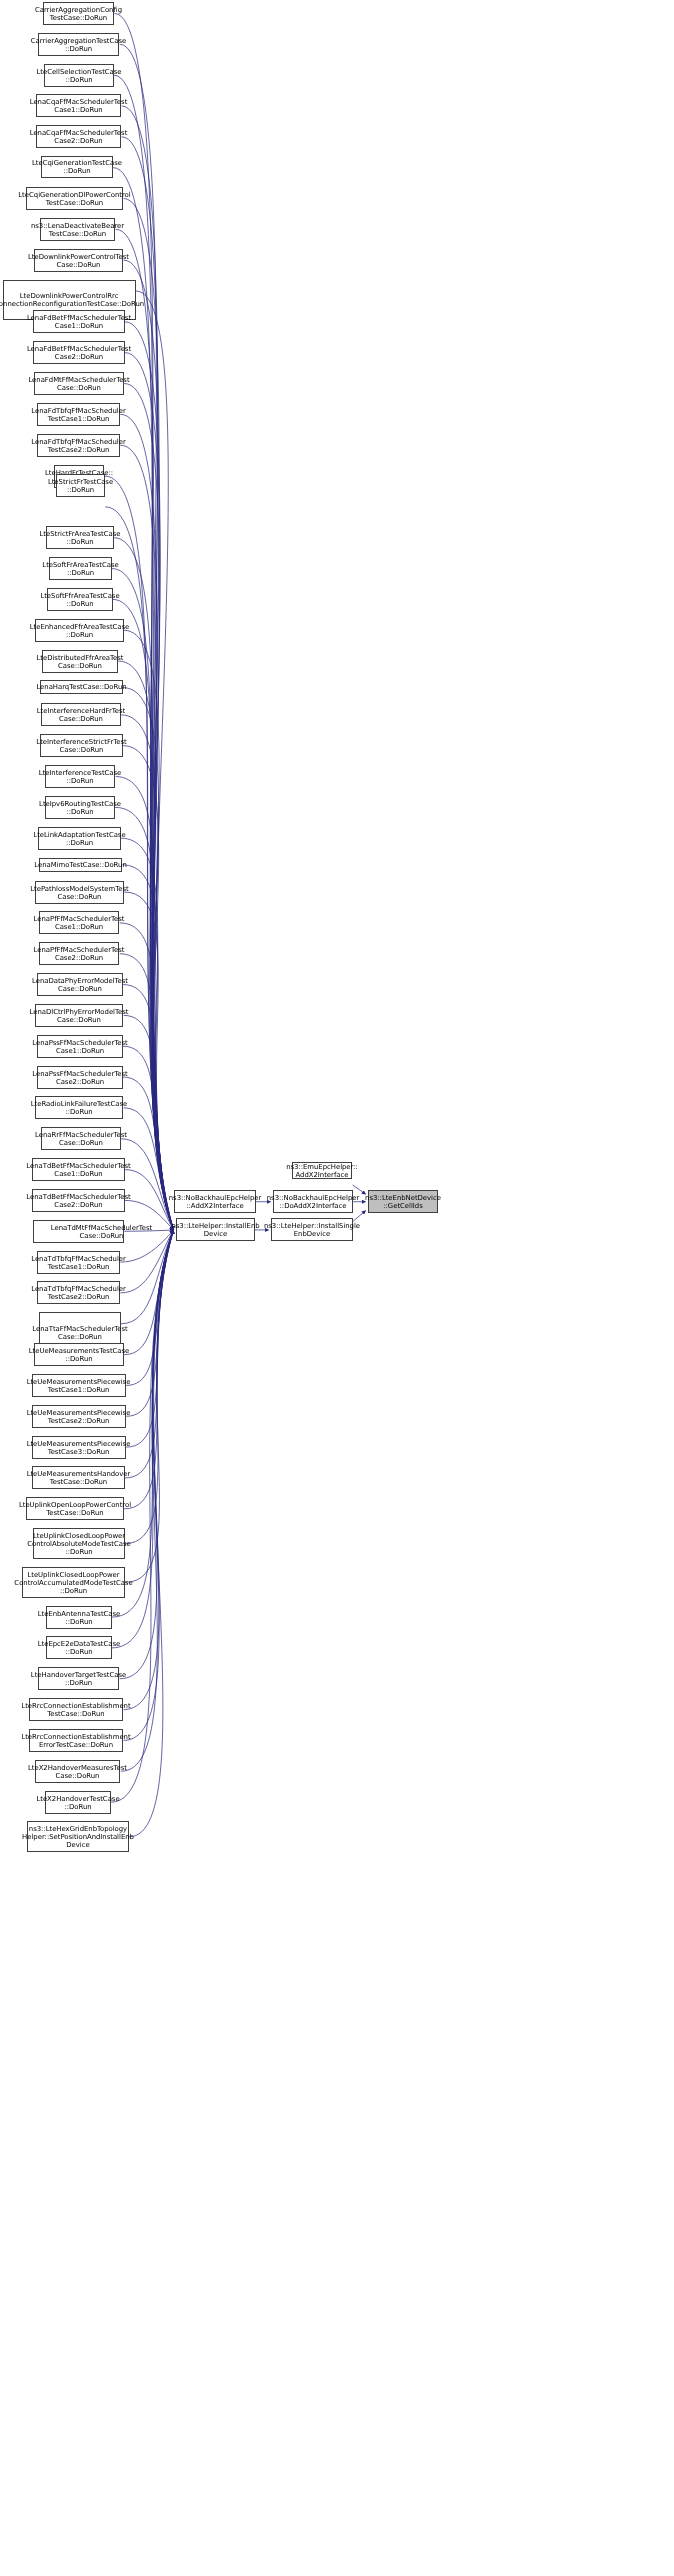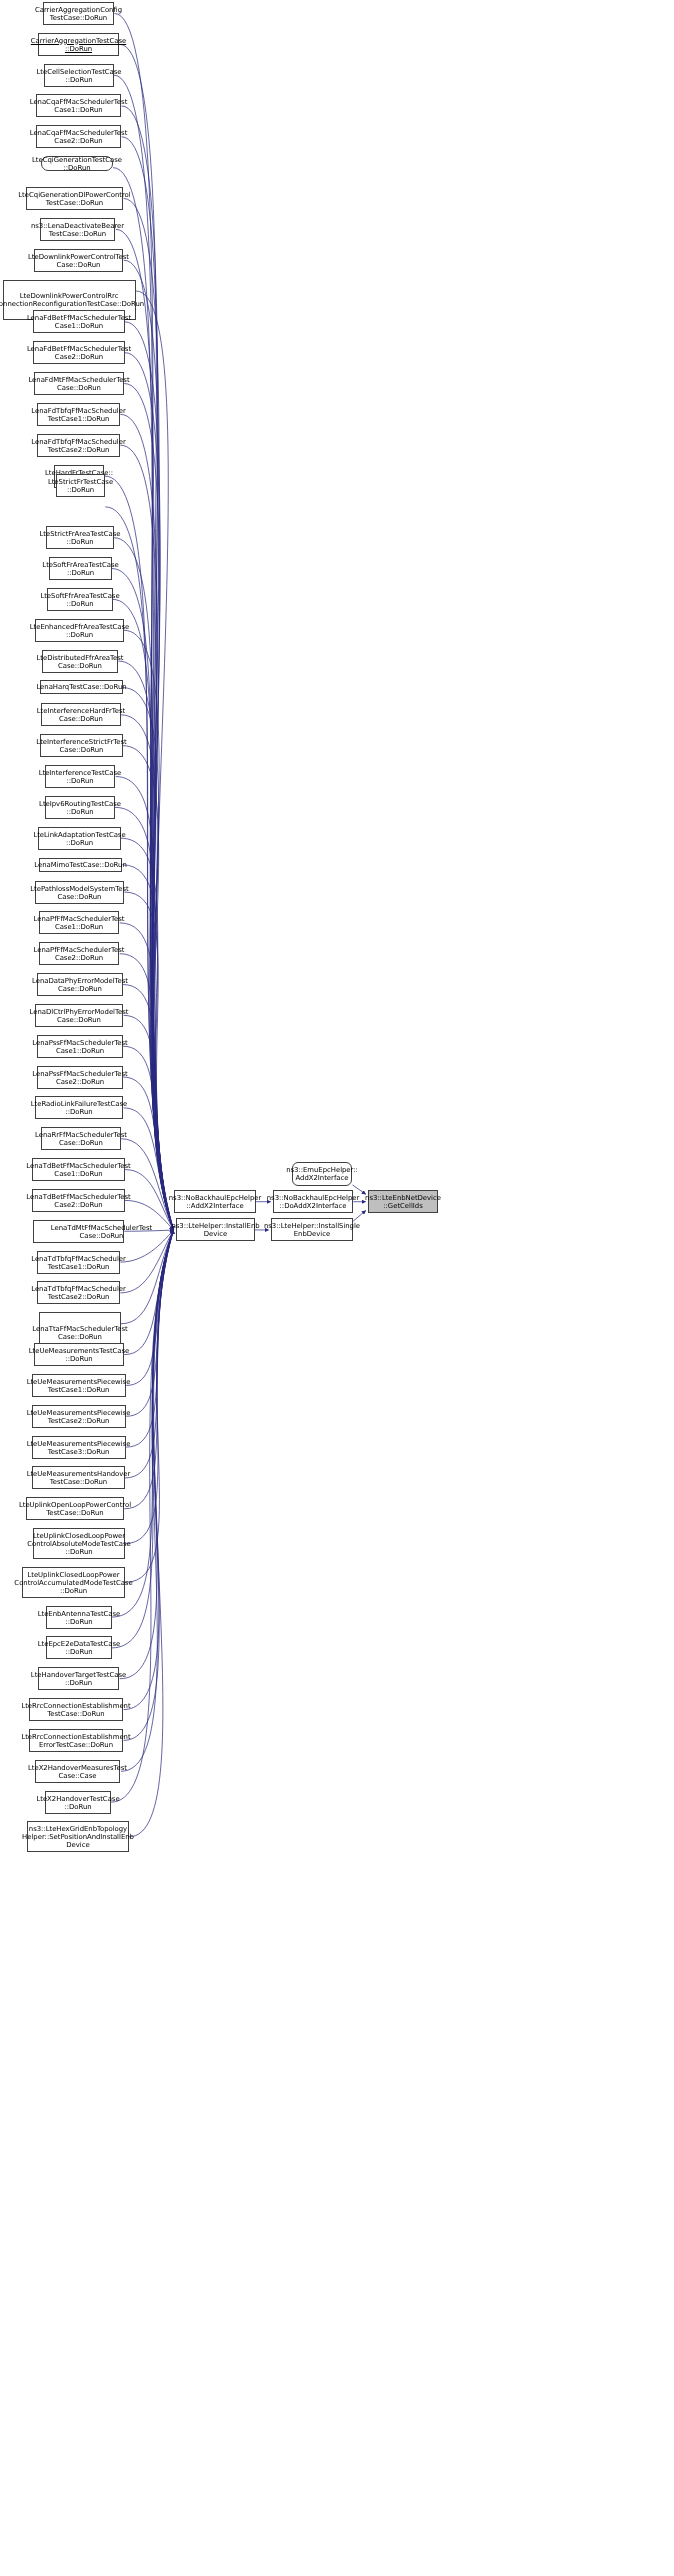--- a/index.html
+++ b/index.html
@@ -122,29 +122,29 @@
         <path d="M388,1874.5 L409,1874.5" marker-end="url(#arrow)"></path>
         <path d="M538,1831.5 L557,1831.5" marker-end="url(#arrow)"></path>
         <path d="M537,1806 L557,1820" marker-end="url(#arrow)"></path>
         <path d="M538,1861 L557,1845" marker-end="url(#arrow)"></path>
       </g>
     <g id="edge-paths2" fill="none" stroke="#28287f" stroke-width="1.1"></g>
   </svg>
   <div id="nodes">
       <div class="node" style="left: 43px; top: 2px; width: 71px; height: 23px;">CarrierAggregationConfig
 TestCase::DoRun</div>
-      <div class="node" style="left: 38px; top: 33px; width: 81px; height: 23px; text-decoration: underline;">CarrierAggregationTestCase
+      <div class="node" style="left: 38px; top: 33px; width: 81px; height: 23px;">CarrierAggregationTestCase
 ::DoRun</div>
       <div class="node" style="left: 44px; top: 64px; width: 70px; height: 23px;">LteCellSelectionTestCase
 ::DoRun</div>
       <div class="node" style="left: 36px; top: 94px; width: 85px; height: 23px;">LenaCqaFfMacSchedulerTest
 Case1::DoRun</div>
       <div class="node" style="left: 36px; top: 125px; width: 85px; height: 23px;">LenaCqaFfMacSchedulerTest
 Case2::DoRun</div>
-      <div class="node" style="left: 41px; top: 156px; width: 72px; height: 15px; border-radius: 7px;">LteCqiGenerationTestCase
+      <div class="node" style="left: 41px; top: 156px; width: 72px; height: 22px;">LteCqiGenerationTestCase
 ::DoRun</div>
       <div class="node" style="left: 26px; top: 187px; width: 97px; height: 23px;">LteCqiGenerationDlPowerControl
 TestCase::DoRun</div>
       <div class="node" style="left: 40px; top: 218px; width: 75px; height: 23px;">ns3::LenaDeactivateBearer
 TestCase::DoRun</div>
       <div class="node" style="left: 34px; top: 249px; width: 89px; height: 23px;">LteDownlinkPowerControlTest
 Case::DoRun</div>
       <div class="node" style="left: 2.6px; top: 280px; width: 133px; height: 40px; text-align: center;">LteDownlinkPowerControlRrc
 ConnectionReconfigurationTestCase::DoRun</div>
       <div class="node" style="left: 33px; top: 310px; width: 92px; height: 23px;">LenaFdBetFfMacSchedulerTest
@@ -235,31 +235,31 @@
 ::DoRun</div>
       <div class="node" style="left: 46px; top: 1636px; width: 66px; height: 23px;">LteEpcE2eDataTestCase
 ::DoRun</div>
       <div class="node" style="left: 38px; top: 1667px; width: 81px; height: 23px;">LteHandoverTargetTestCase
 ::DoRun</div>
       <div class="node" style="left: 29px; top: 1698px; width: 94px; height: 23px;">LteRrcConnectionEstablishment
 TestCase::DoRun</div>
       <div class="node" style="left: 29px; top: 1729px; width: 94px; height: 23px;">LteRrcConnectionEstablishment
 ErrorTestCase::DoRun</div>
       <div class="node" style="left: 35px; top: 1760px; width: 85px; height: 23px;">LteX2HandoverMeasuresTest
-Case::Case</div>
+Case::DoRun</div>
       <div class="node" style="left: 45px; top: 1791px; width: 66px; height: 23px;">LteX2HandoverTestCase
 ::DoRun</div>
       <div class="node" style="left: 27px; top: 1821px; width: 102px; height: 31px;">ns3::LteHexGridEnbTopology
 Helper::SetPositionAndInstallEnb
 Device</div>
       <div class="node" style="left: 174px; top: 1190px; width: 82px; height: 23px;">ns3::NoBackhaulEpcHelper
 ::AddX2Interface</div>
       <div class="node" style="left: 176px; top: 1218px; width: 79px; height: 23px;">ns3::LteHelper::InstallEnb
 Device</div>
-      <div class="node" style="left: 292px; top: 1162px; width: 60px; height: 24px; border-radius: 6px;">ns3::EmuEpcHelper::
+      <div class="node" style="left: 292px; top: 1162px; width: 60px; height: 17px;">ns3::EmuEpcHelper::
 AddX2Interface</div>
       <div class="node" style="left: 273px; top: 1190px; width: 80px; height: 23px;">ns3::NoBackhaulEpcHelper
 ::DoAddX2Interface</div>
       <div class="node" style="left: 271px; top: 1218px; width: 82px; height: 23px;">ns3::LteHelper::InstallSingle
 EnbDevice</div>
       <div class="node highlight" style="left: 368px; top: 1190px; width: 70px; height: 23px;">ns3::LteEnbNetDevice
 ::GetCellIds</div>
     </div>
 </div>
 

